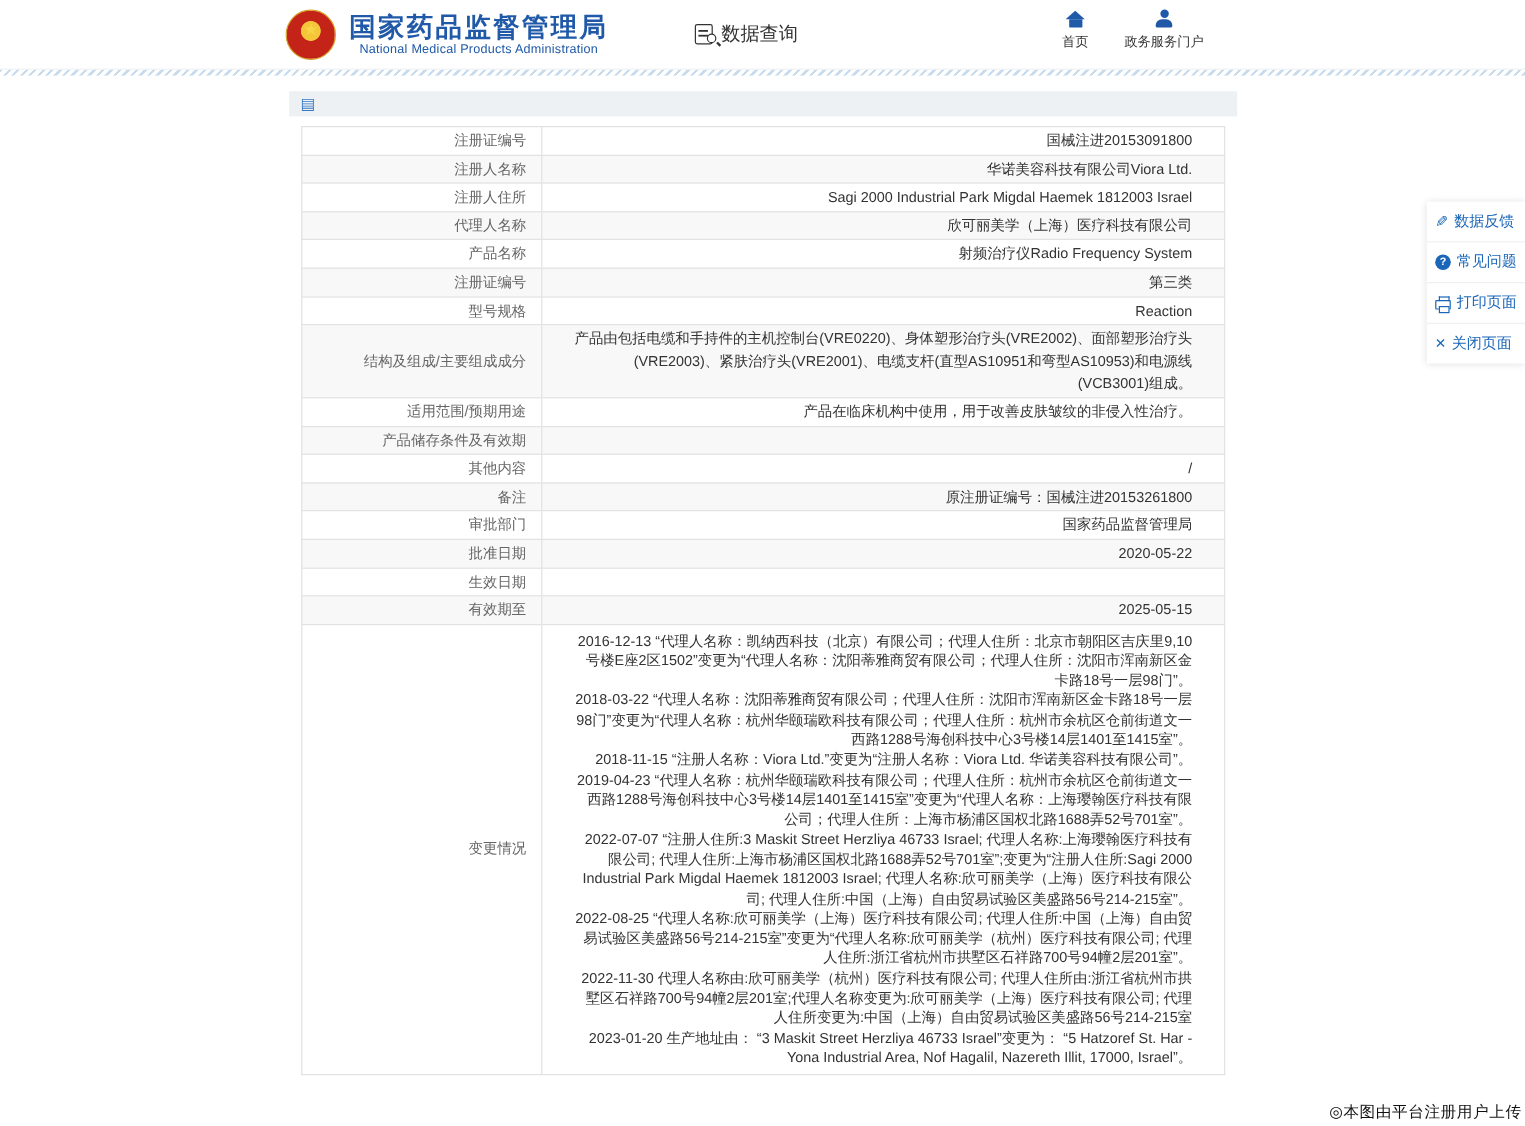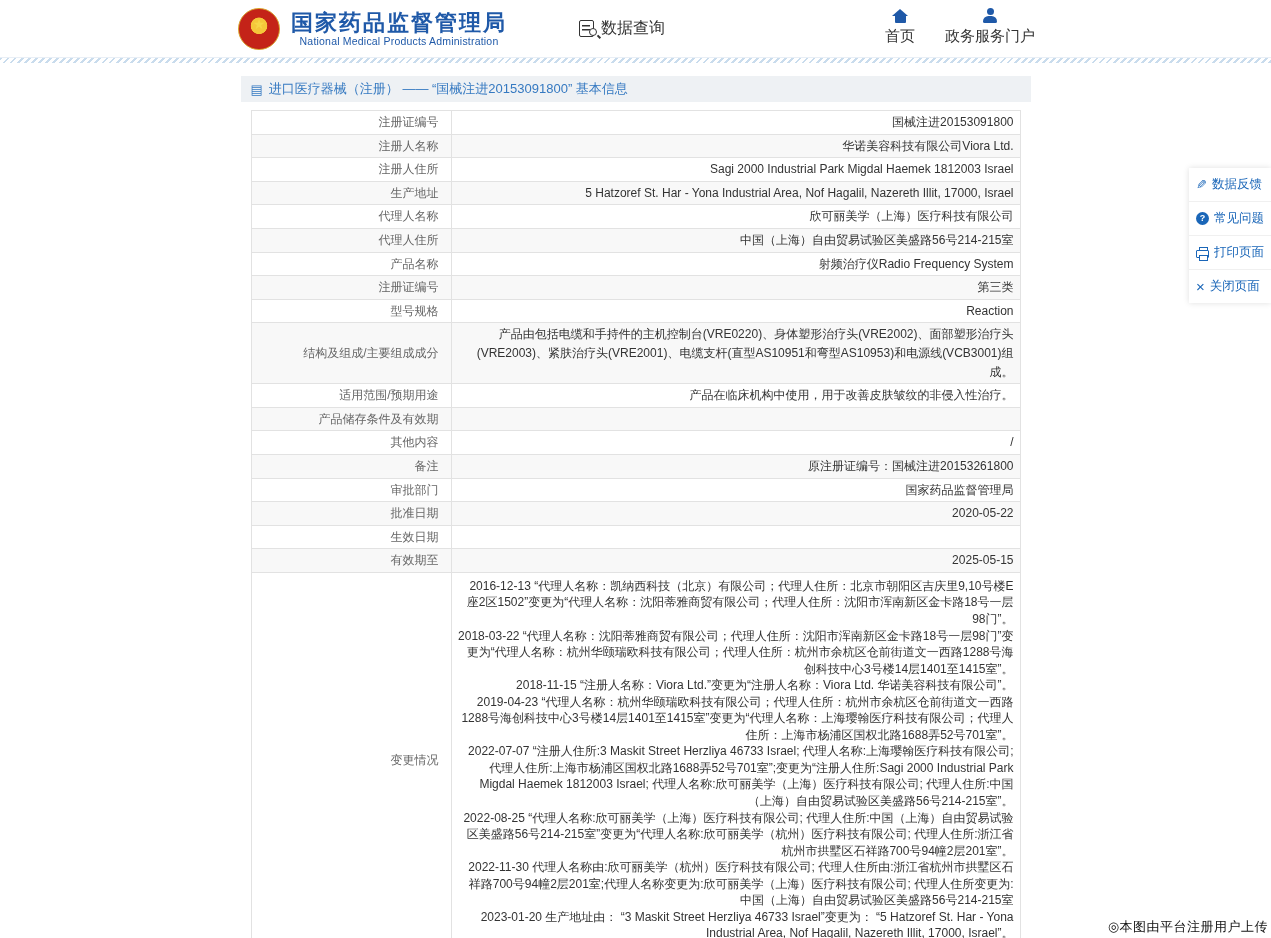--- a/index.html
+++ b/index.html
@@ -21,21 +21,21 @@
     color:#333; cursor:pointer;padding-left:42px; }
   .doc-search-icon { position:relative; width:15px; height:17px; border:1.5px solid #333; border-radius:2px;
     background:linear-gradient(#333 0 0) 2px 4px/8px 1.5px no-repeat,
                linear-gradient(#333 0 0) 2px 8px/8px 1.5px no-repeat; }
   .doc-search-icon::after { content:""; position:absolute; right:-4px; bottom:0; width:6px; height:6px;
     border:1.5px solid #333; border-radius:50%; background:#fff; }
   .doc-search-icon::before { content:""; position:absolute; right:-6px; bottom:-3px; width:1.5px; height:4px;
     background:#333; transform:rotate(-45deg); }
   .header-right { position:absolute; left:885px; top:8px; display:flex; gap:30px; }
   .hr-item { display:flex; flex-direction:column; align-items:center; gap:3px; cursor:pointer; }
-  .hr-label { font-size:15px; color:#333; }
+  .hr-label { font-size:11px; color:#333; }
   .home-icon { position:relative; width:16px; height:16px; }
   .home-icon::before { content:""; position:absolute; left:0; top:1px;
     border-left:8px solid transparent; border-right:8px solid transparent; border-bottom:7px solid #1f59a8; }
   .home-icon::after { content:""; position:absolute; left:2.5px; top:8px; width:11px; height:7px;
     background:#1f59a8; border-radius:0 0 1px 1px; }
   .person-icon { position:relative; width:16px; height:16px; }
   .person-icon::before { content:""; position:absolute; left:4.5px; top:0; width:7px; height:7px;
     border-radius:50%; background:#1f59a8; }
   .person-icon::after { content:""; position:absolute; left:1px; top:8px; width:14px; height:7px;
     border-radius:7px 7px 2px 2px; background:#1f59a8; }
@@ -44,21 +44,21 @@
     background:repeating-linear-gradient(135deg,#c9dced 0 2px,#ffffff 2px 5px); }
 
   
   .main { width:790px; margin:13px auto 0; }
   .section-bar { background:#eef1f4; color:#3579c1; font-size:13px; padding:4px 10px;
     display:flex; align-items:center; gap:6px; }
   .section-doc-icon { font-size:13px; color:#3579c1; line-height:1; }
   .info-table { width:770px; margin:8px auto 0; border-collapse:collapse; font-size:12px;
     table-layout:fixed; }
   .info-table tr:nth-child(even) { background:#f8f8f8; }
-  .info-table td { border:1px solid #e2e2e2; padding:2px 6px; line-height:1.55; height:21px; }
+  .info-table td { border:1px solid #e2e2e2; padding:2px 26px; line-height:1.55; height:21px; }
   td.cell-label { width:200px; text-align:right; color:#666; padding-right:12px; }
   td.cell-value { color:#333; word-break:break-word;text-align:right; }
   td.cell-value.prewrap { white-space:pre-wrap; line-height:1.38; padding-top:5px; padding-bottom:5px; }
 
   
   .float-panel { position:absolute; right:0; top:168px; width:82px; background:#fff;
     box-shadow:0 0 6px rgba(0,0,0,.13); z-index:5; }
   .float-item { display:flex; align-items:center; gap:5px; padding:8px 5px 8px 7px;
     border-bottom:1px solid #f0f0f0; color:#1a66b8; font-size:12.5px; cursor:pointer; white-space:nowrap; }
   .float-item:last-child { border-bottom:none; }
@@ -102,54 +102,45 @@
       <span class="person-icon"></span>
       <span class="hr-label">政务服务门户</span>
     </div>
   </div>
 </div>
 <div class="stripe"></div>
 
 <div class="main">
   <div class="section-bar">
     <span class="section-doc-icon">▤</span>
-    <span>进口医疗器械（注册） —— “国械注进20153091800” 基本信息</span>
   </div>
 
   <table class="info-table">
     <tbody id="table-body">
   <tr>
     <td class="cell-label">注册证编号</td>
     <td class="cell-value">国械注进20153091800</td>
   </tr>
 
   <tr>
     <td class="cell-label">注册人名称</td>
     <td class="cell-value">华诺美容科技有限公司Viora Ltd.</td>
   </tr>
 
   <tr>
     <td class="cell-label">注册人住所</td>
     <td class="cell-value">Sagi 2000 Industrial Park Migdal Haemek 1812003 Israel</td>
   </tr>
 
-  <tr>
-    <td class="cell-label">生产地址</td>
-    <td class="cell-value">5 Hatzoref St. Har - Yona Industrial Area, Nof Hagalil, Nazereth Illit, 17000, Israel</td>
-  </tr>
 
   <tr>
     <td class="cell-label">代理人名称</td>
     <td class="cell-value">欣可丽美学（上海）医疗科技有限公司</td>
   </tr>
 
-  <tr>
-    <td class="cell-label">代理人住所</td>
-    <td class="cell-value">中国（上海）自由贸易试验区美盛路56号214-215室</td>
-  </tr>
 
   <tr>
     <td class="cell-label">产品名称</td>
     <td class="cell-value">射频治疗仪Radio Frequency System</td>
   </tr>
 
   <tr>
     <td class="cell-label">注册证编号</td>
     <td class="cell-value">第三类</td>
   </tr>

